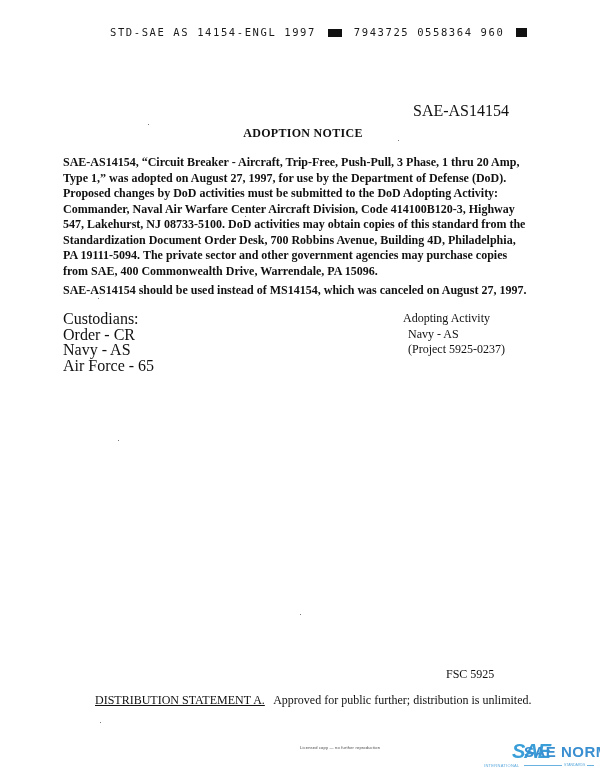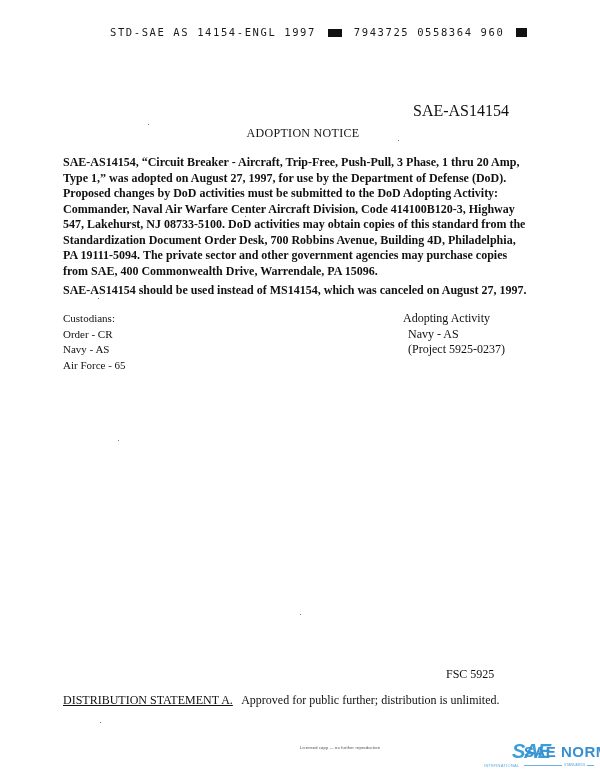--- a/index.html
+++ b/index.html
@@ -6,30 +6,30 @@
     body { width: 600px; height: 776px; position: relative; overflow: hidden; color: #111; }
     .serif { font-family: "Liberation Serif", "DejaVu Serif", serif; }
     .abs { position: absolute; }
     .header-code {
       left: 110px; top: 6px;
       font-family: "DejaVu Sans Mono", "Liberation Mono", monospace;
       font-size: 10.5px; letter-spacing: 1.6px; color: #1a1a1a; white-space: nowrap; margin-top: 20px;
     }
     .blk { display: inline-block; background: #111; width: 14px; height: 8px; vertical-align: -1px; margin: 0 4px; }
     .docnum { left: 413px; top: 87px; font-size: 16px; margin-top: 15px; }
-    .title { left: 0; width: 600px; top: 126px; text-align: center; font-size: 12px; letter-spacing: 0.3px; padding-left: 6px; box-sizing: border-box;}
+    .title { left: 0; width: 600px; top: 126px; text-align: center; font-size: 12px; letter-spacing: 0.3px; padding-left: 6px; box-sizing: border-box; font-weight: bold;}
     .para { left: 63px; width: 470px; font-size: 12px; line-height: 15.5px; font-weight: bold; }
     .p1 { top: 155px; }
     .p2 { top: 283px; }
-    .col-left { left: 63px; top: 311px; font-size: 11px; line-height: 15.5px; }
+    .col-left { left: 63px; top: 311px; font-size: 16px; line-height: 15.5px; }
     .col-right { left: 403px; top: 311px; font-size: 12px; line-height: 15.5px; }
     .indent { padding-left: 5px; }
     .fsc { left: 446px; top: 667px; font-size: 12px; }
     .dist { left: 63px; top: 693px; font-size: 12px; white-space: nowrap; }
-    .dist .u { text-decoration: underline; }
+    .dist .u { text-decoration: underline; margin-left: 32px; }
     .footer-note { left: 300px; top: 745px; font-family: "Liberation Sans", sans-serif; font-size: 4px; color: #444; letter-spacing: 0.2px; }
     .logo { left: 484px; top: 741px; width: 112px; height: 32px; }
     .logo-sae { position: absolute; left: 0; top: 0; font-family: "Liberation Sans", sans-serif; font-weight: bold; font-size: 20px; font-style: italic; color: #3a9fd8; letter-spacing: -1px; line-height: 20px; margin-left: 28px; }
     .logo-norm { position: absolute; left: 40px; top: 2px; font-family: "Liberation Sans", sans-serif; font-weight: bold; font-size: 15px; color: #3a8fd0; letter-spacing: 0.5px; line-height: 17px; white-space: nowrap; }
     .logo-intl { position: absolute; left: 0; top: 22px; font-family: "Liberation Sans", sans-serif; font-size: 4px; color: #5aa8dc; letter-spacing: 0.3px; white-space: nowrap; }
     .logo-line { position: absolute; left: 40px; top: 24px; width: 70px; height: 1px; background: #6ab2e0; }
     .logo-sub { position: absolute; left: 60px; top: 22px; font-family: "Liberation Sans", sans-serif; font-size: 3.5px; color: #5aa8dc; background: #fff; padding: 0 2px; white-space: nowrap; }
     .speck { position: absolute; width: 1px; height: 1px; background: #777; }
   </style>
 </head>

